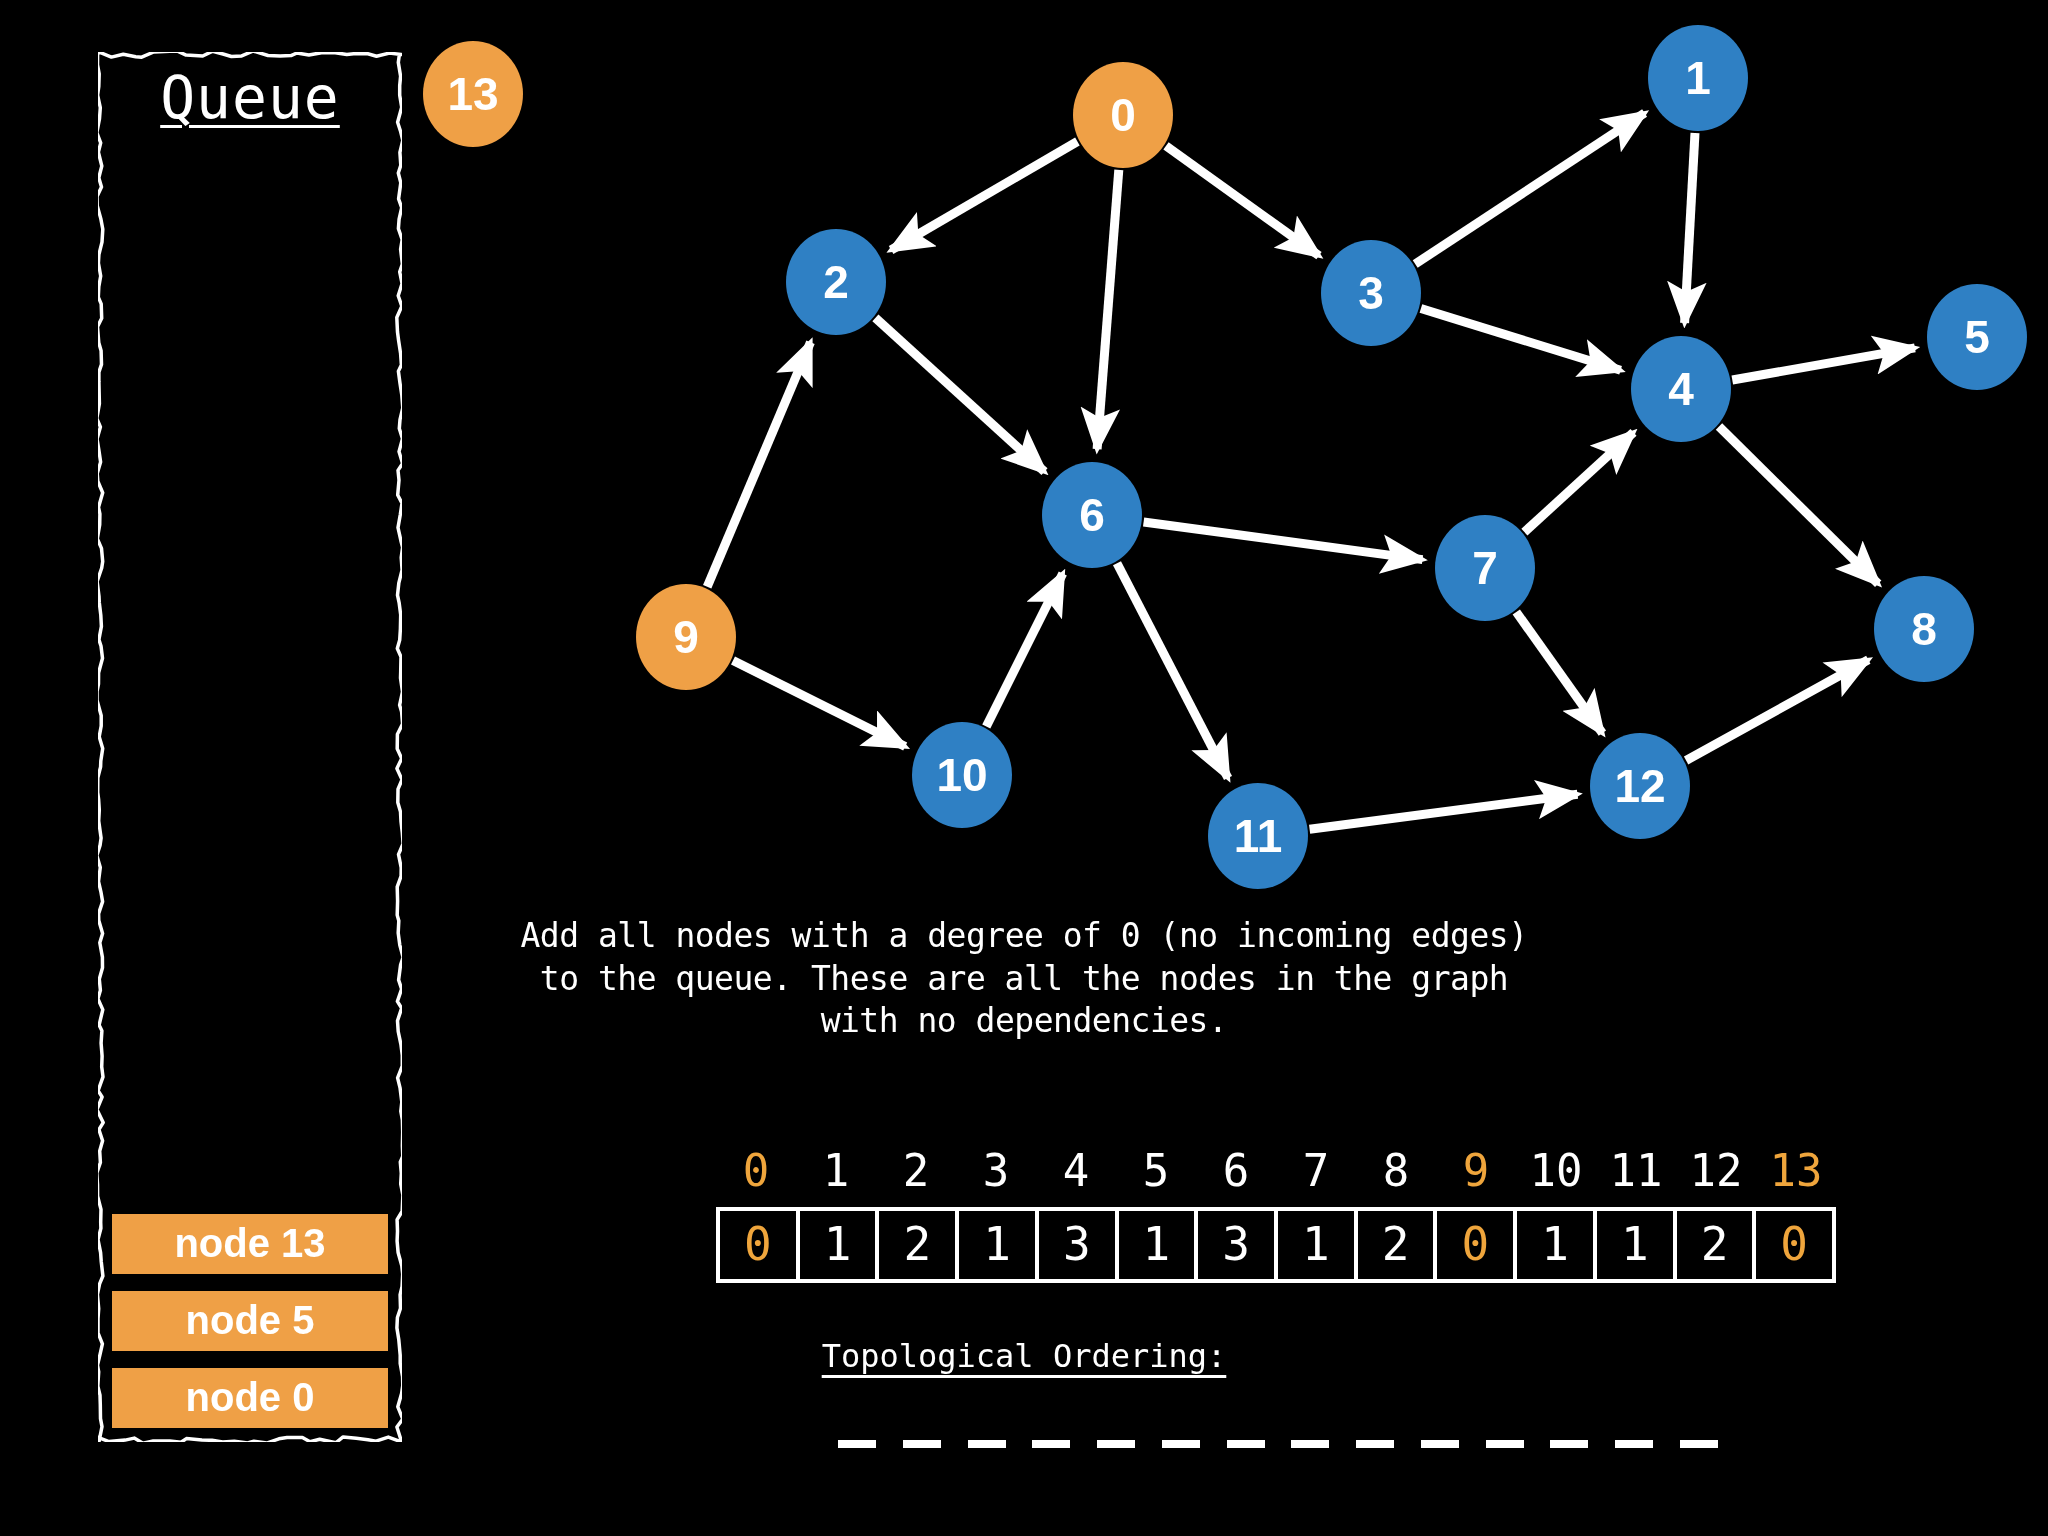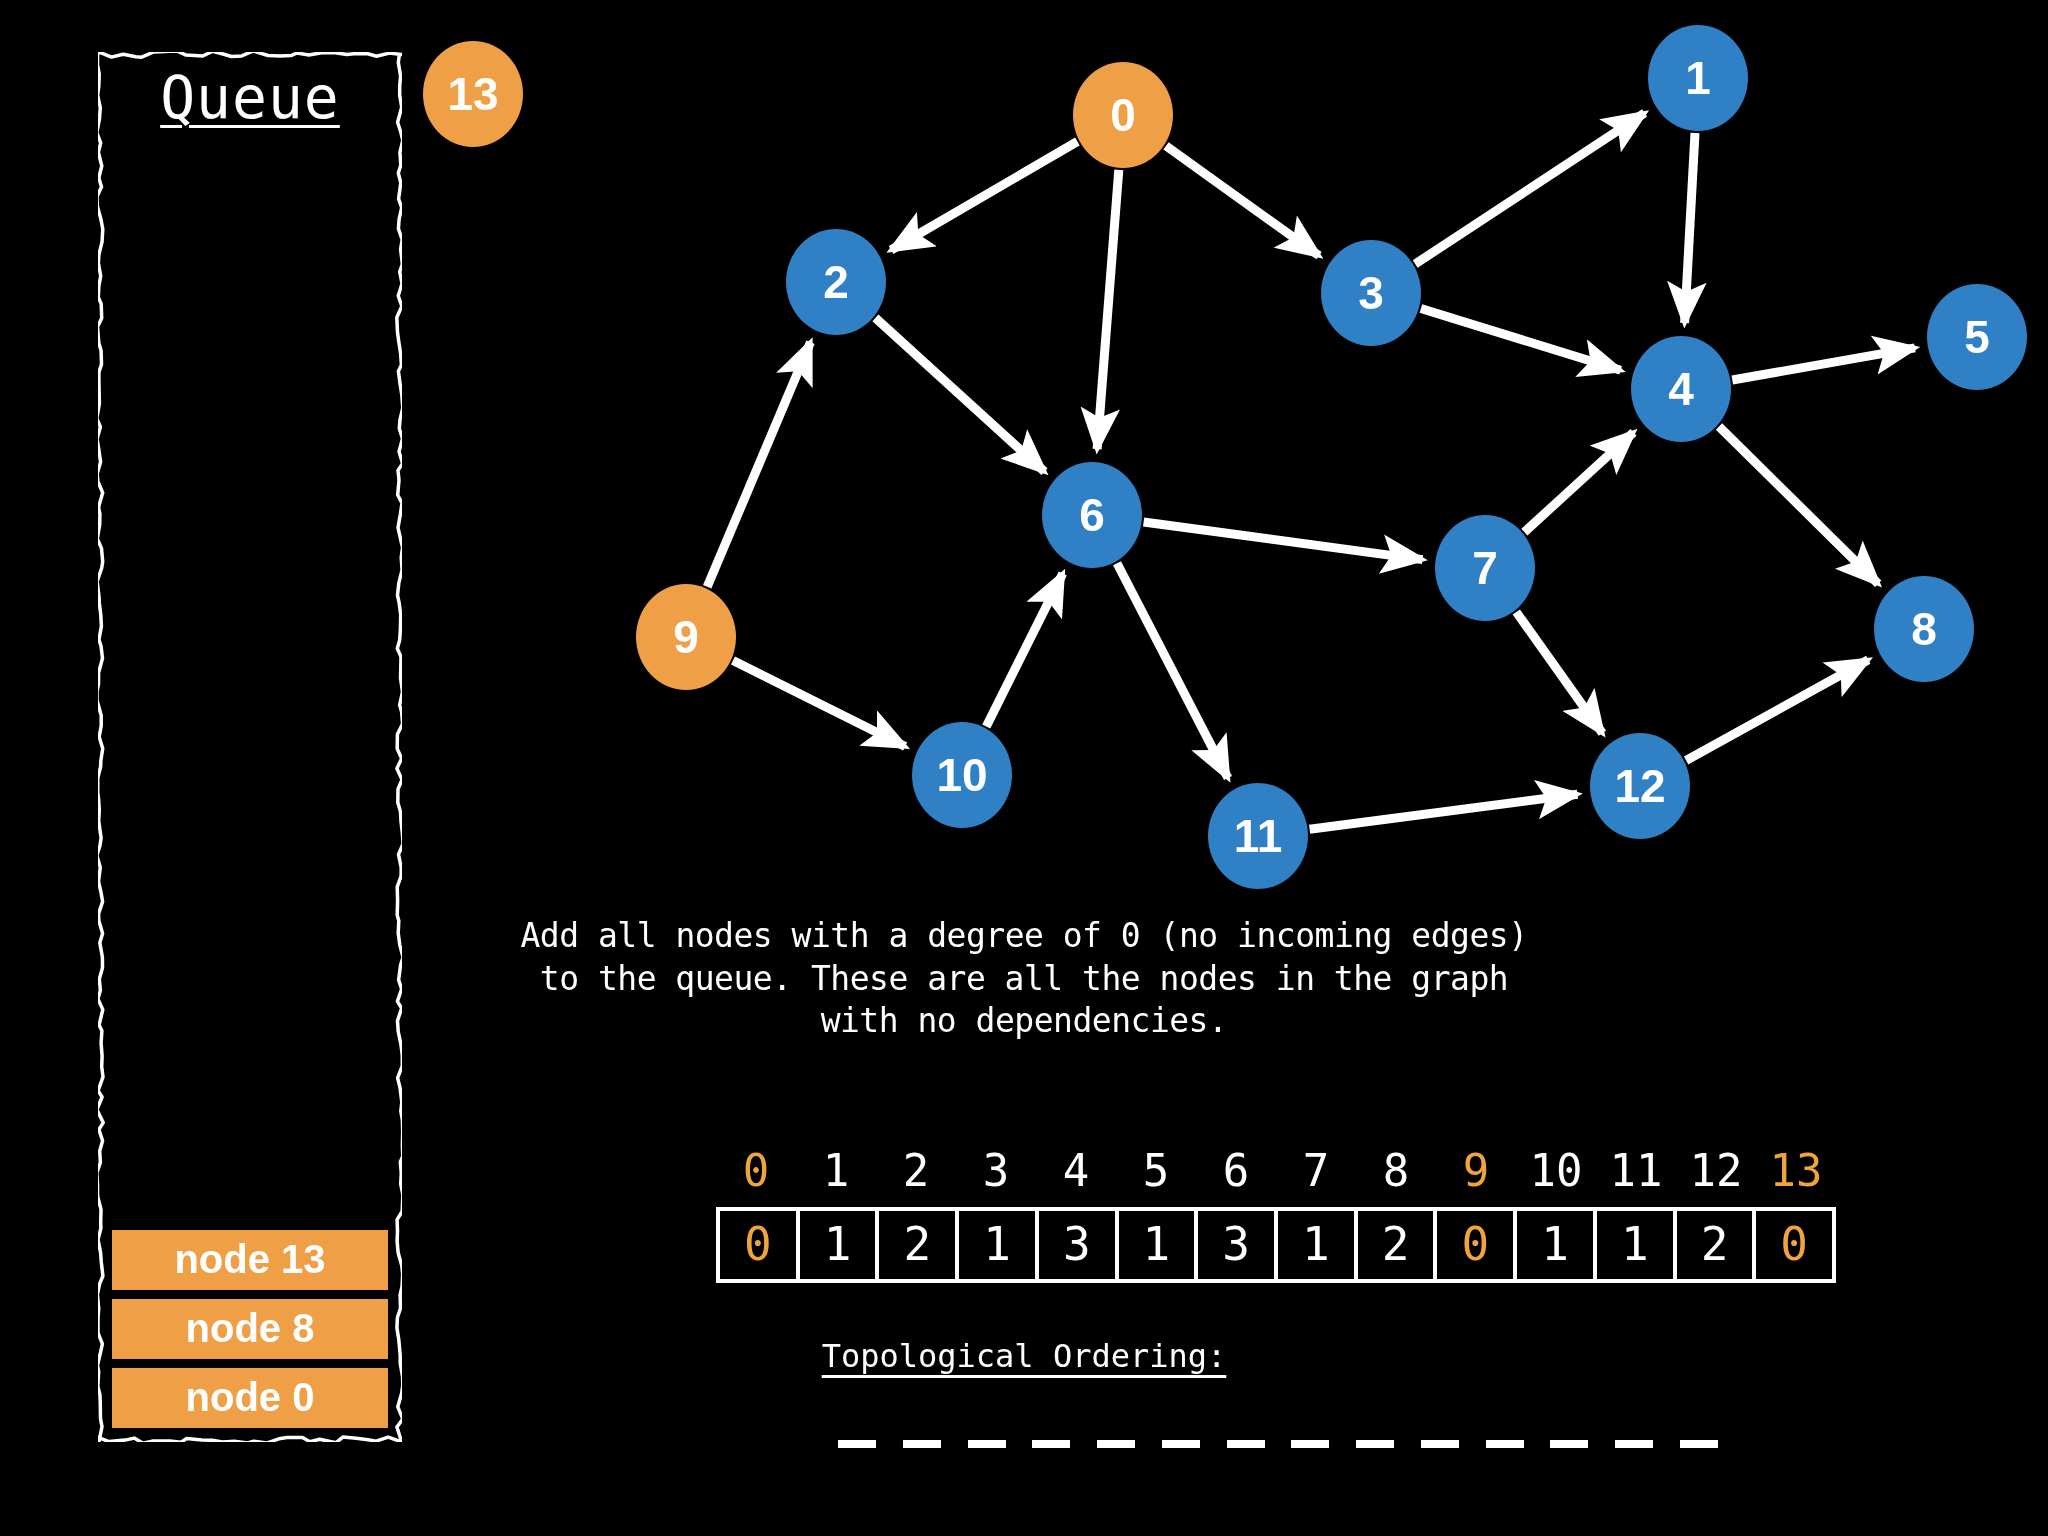--- a/index.html
+++ b/index.html
@@ -46,21 +46,21 @@
     text-decoration-thickness: 3px;
     white-space: nowrap;
   }
   #queue-items {
     position: absolute;
     left: 14px;
     right: 14px;
     bottom: 14px;
     display: flex;
     flex-direction: column;
-    gap: 9px;
+    gap: 17px;
   }
   .queue-item {
     background: #efa046;
     color: #ffffff;
     font-family: "Liberation Sans", sans-serif;
     font-weight: bold;
     font-size: 40px;
     text-align: center;
     padding: 9px 0 11px 0;
     line-height: 1.0;
@@ -181,21 +181,21 @@
 
 <div id="stage">
 
   <div id="queue-panel">
     <svg class="sketch-border" viewBox="0 0 304 1390" preserveAspectRatio="none">
       <path id="sketch-path" fill="none" stroke="#ffffff" stroke-width="3.5" stroke-linecap="round" stroke-linejoin="round" d="M2.6,0.7 L13.4,5.1 L25.3,2.2 L37.7,4.7 L43.7,5.2 L55.7,0.0 L71.8,-0.8 L79.0,-1.0 L88.1,3.1 L104.7,4.0 L114.7,-0.8 L125.0,2.0 L133.4,4.5 L143.7,3.9 L155.3,-1.0 L170.1,3.5 L182.1,4.0 L193.0,3.6 L199.0,1.0 L210.9,3.0 L223.5,0.7 L237.2,0.8 L248.8,2.4 L255.6,1.8 L269.1,1.5 L278.5,4.2 L291.5,1.1 L303.4,2.6 L301.4,2.5 L300.3,10.4 L302.6,24.2 L301.7,33.7 L301.7,43.3 L303.7,55.1 L299.6,70.2 L302.7,79.8 L304.8,88.4 L301.9,100.3 L302.8,113.2 L300.3,121.0 L302.8,130.8 L300.6,146.8 L303.7,155.6 L301.1,167.1 L300.4,176.7 L304.2,187.6 L302.6,197.2 L304.4,212.2 L301.7,219.9 L304.1,231.6 L300.2,243.7 L303.8,254.1 L298.8,265.5 L299.5,280.1 L300.6,288.5 L302.6,301.6 L303.4,313.0 L300.4,319.3 L302.0,331.3 L303.8,343.0 L304.8,355.8 L302.0,367.7 L301.3,376.5 L304.5,386.8 L301.0,399.6 L304.6,411.4 L300.0,418.4 L301.0,428.1 L299.7,443.0 L304.0,451.3 L302.3,462.6 L300.0,475.6 L302.9,488.7 L304.6,495.4 L303.2,505.6 L304.1,517.9 L300.8,531.2 L299.5,543.2 L301.1,550.6 L302.7,562.8 L302.4,576.8 L301.7,588.1 L299.3,596.5 L303.0,604.8 L302.7,619.7 L302.5,626.1 L304.5,639.8 L301.6,653.1 L303.6,659.8 L304.6,671.9 L299.4,682.2 L299.2,696.7 L303.7,706.5 L298.9,716.4 L304.0,727.6 L300.0,737.2 L299.8,750.6 L302.5,759.8 L303.0,769.6 L304.3,780.5 L305.1,791.7 L300.5,802.4 L303.2,815.6 L303.1,824.0 L299.2,834.8 L299.6,849.0 L299.2,863.1 L300.8,868.8 L300.2,880.9 L301.8,893.1 L305.1,905.3 L302.6,912.8 L300.6,927.9 L303.6,937.0 L299.4,949.4 L303.6,956.2 L299.5,968.8 L300.2,979.5 L302.9,992.4 L304.3,1003.3 L304.3,1014.0 L299.6,1025.9 L302.1,1036.2 L303.8,1050.1 L302.8,1059.2 L304.4,1067.9 L304.7,1080.0 L304.4,1093.9 L304.8,1104.3 L302.3,1110.0 L303.3,1121.3 L302.7,1132.0 L304.9,1142.9 L304.2,1159.2 L299.1,1167.6 L299.5,1179.1 L299.1,1189.0 L300.1,1200.5 L303.8,1213.8 L304.7,1222.1 L304.1,1234.3 L302.1,1242.6 L302.5,1256.2 L299.4,1265.5 L298.9,1275.9 L300.8,1287.8 L302.2,1303.1 L302.2,1311.5 L304.6,1324.8 L304.8,1333.4 L303.6,1341.4 L299.8,1354.8 L304.8,1367.0 L298.9,1375.0 L303.6,1389.8 L303.4,1389.9 L290.3,1385.1 L278.0,1389.1 L269.9,1387.7 L258.3,1386.3 L245.1,1384.9 L237.8,1390.8 L221.7,1387.3 L212.0,1389.7 L204.4,1385.5 L189.0,1385.5 L180.9,1386.8 L168.7,1391.1 L155.9,1389.2 L149.6,1391.0 L136.3,1389.2 L124.7,1390.1 L114.0,1388.3 L103.9,1388.1 L88.4,1386.6 L83.0,1390.3 L71.9,1389.0 L55.3,1389.0 L45.0,1391.2 L36.2,1386.1 L27.1,1388.1 L11.0,1389.6 L-0.9,1385.1 L1.1,1389.2 L4.0,1374.6 L2.5,1366.7 L2.3,1352.8 L2.0,1343.2 L-0.2,1334.1 L0.7,1319.7 L-0.5,1313.2 L2.1,1302.2 L4.4,1291.8 L0.0,1280.9 L0.0,1266.7 L0.7,1256.6 L-0.6,1242.4 L1.6,1231.9 L4.9,1224.0 L3.2,1209.2 L2.6,1200.7 L0.0,1187.6 L2.9,1176.2 L2.7,1170.3 L3.0,1157.4 L-0.4,1144.2 L-0.5,1132.5 L-1.2,1121.0 L2.4,1110.5 L1.7,1099.0 L4.6,1088.8 L0.9,1077.5 L5.2,1070.6 L-1.1,1057.6 L4.1,1045.0 L0.1,1038.7 L5.0,1024.9 L3.7,1014.7 L4.1,1004.1 L3.1,991.1 L3.9,978.7 L1.1,973.1 L4.8,957.6 L-0.1,946.8 L2.4,938.3 L1.3,927.1 L4.5,915.7 L4.4,905.1 L1.8,890.7 L4.6,881.4 L0.8,868.6 L0.6,861.6 L4.6,849.6 L2.9,839.8 L0.5,829.5 L2.3,815.4 L-1.2,803.4 L2.1,793.1 L3.1,785.9 L0.7,768.9 L1.3,757.9 L0.6,747.2 L-0.3,740.5 L-0.2,725.8 L2.6,714.9 L2.8,709.1 L4.7,696.5 L1.2,684.7 L3.2,674.0 L3.2,663.5 L-1.0,648.1 L-1.0,639.3 L0.5,631.9 L0.6,620.7 L4.5,606.2 L3.0,594.0 L0.9,587.6 L3.4,574.4 L2.8,563.1 L1.3,550.7 L1.0,544.2 L-0.9,529.4 L3.7,516.0 L4.7,509.5 L3.5,496.4 L-0.7,486.7 L1.7,472.6 L1.9,461.8 L0.5,455.2 L4.7,440.7 L-0.2,429.2 L-0.8,421.4 L2.6,410.1 L0.9,398.3 L-1.0,386.9 L2.4,375.0 L-1.2,366.5 L1.4,351.8 L1.2,343.0 L0.9,329.9 L0.9,320.2 L3.5,312.4 L3.1,298.7 L0.8,290.8 L-0.5,274.8 L3.7,266.3 L3.2,251.9 L0.3,245.1 L0.8,234.8 L2.7,224.0 L0.4,211.1 L0.9,202.7 L4.0,190.1 L4.8,177.2 L2.8,166.6 L-0.8,153.8 L-1.0,144.4 L3.5,135.0 L0.8,125.7 L3.8,114.0 L0.4,100.2 L2.7,90.8 L-1.2,80.7 L1.5,66.6 L2.3,55.7 L-0.4,43.1 L0.8,34.5 L1.2,21.9 L-0.5,12.9 L-0.4,0.8 Z"></path>
     </svg>
     <div id="queue-title">Queue</div>
     <div id="queue-items">
         <div class="queue-item">node 13</div>
-        <div class="queue-item">node 8</div>
+        <div class="queue-item">node 5</div>
         <div class="queue-item">node 0</div>
       </div>
   </div>
 
   <div id="graph">
     <svg id="edge-layer" width="2048" height="900" style="position:absolute;left:0;top:0;">
       <defs>
         <marker id="arrowhead" markerWidth="5.2" markerHeight="4.4" refX="4.6" refY="2.2" orient="auto" markerUnits="strokeWidth">
           <path d="M0,0 L5.2,2.2 L0,4.4 L1.1,2.2 Z" fill="#ffffff"></path>
         </marker>

